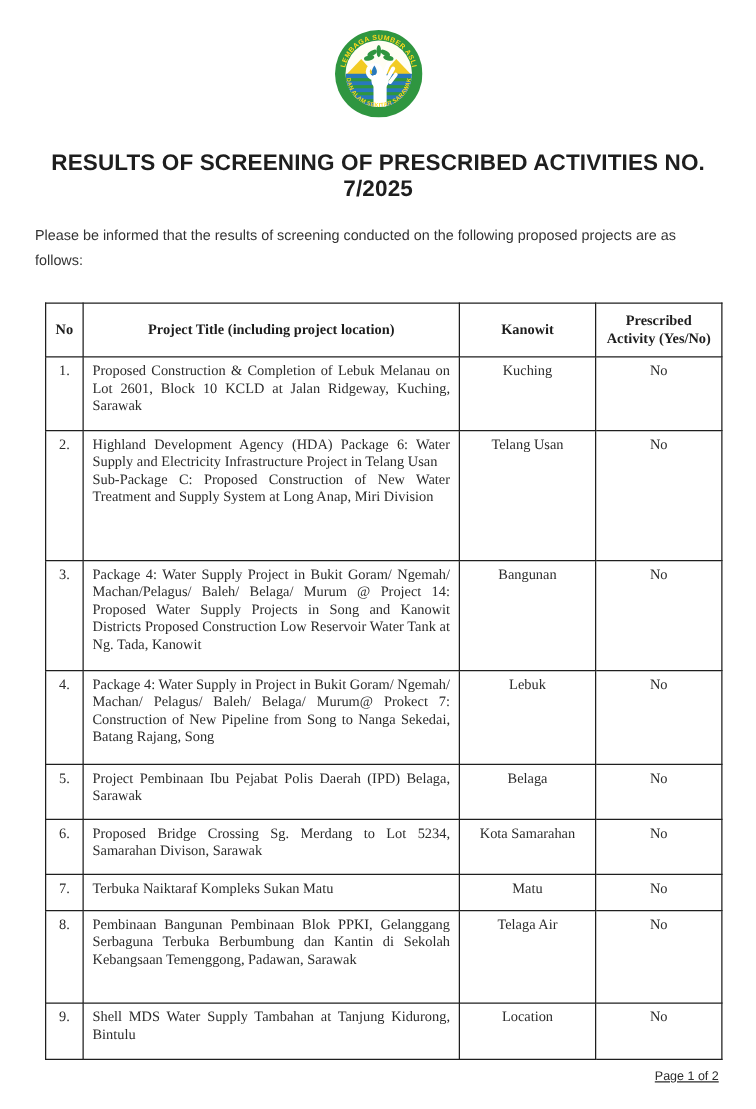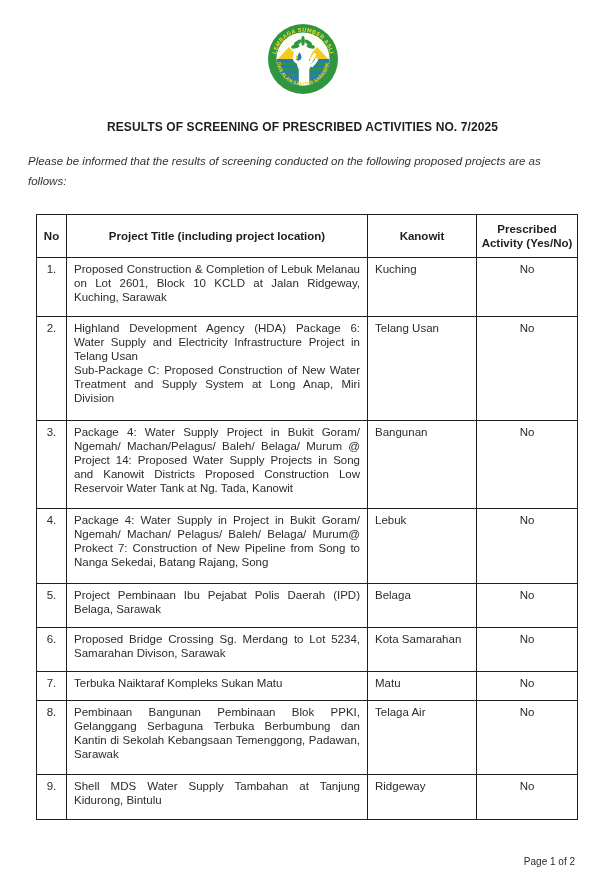--- a/index.html
+++ b/index.html
@@ -9,37 +9,37 @@
     position: relative;
     font-family: "Liberation Sans", sans-serif;
     color: #262626;
     overflow: hidden;
   }
   .logo-wrap { width: 70px; height: 70px; margin: 24px auto 0; }
   .logo-wrap svg { display: block; width: 70px; height: 70px; }
   .doc-title {
     margin: 26px 15px 0;
     text-align: center;
-    font-size: 12px;
+    font-size: 18px;
     font-weight: 700;
     color: #1e1e1e;
     letter-spacing: 0.1px;
   }
   .intro {
     margin: 17px 28px 0 28px;
     font-size: 11.5px;
     line-height: 20px;
     color: #333333;
-    font-style: italic;
   }
   table.screening {
     border-collapse: collapse;
     table-layout: fixed;
     width: 541px;
     margin: 23px 0 0 36px;
+    font-family: Liberation Serif, serif;
   }
   .screening th, .screening td { border: 1px solid #1f1f1f; }
   .screening th {
     font-size: 11.5px;
     font-weight: 700;
     text-align: center;
     vertical-align: middle;
     padding: 3px 4px;
     line-height: 14px;
     color: #1e1e1e;
@@ -47,37 +47,38 @@
   .screening thead tr { height: 43px; }
   .screening td {
     font-size: 11.5px;
     line-height: 14px;
     vertical-align: top;
     padding: 4px 7px;
     color: #2b2b2b;
   }
   .c-no   { text-align: center; padding-left: 2px; padding-right: 2px; }
   .c-title{ text-align: justify; white-space: pre-line; }
-  .c-loc  { }
+  .c-loc  { text-align: center; }
   .c-pa   { text-align: center; }
   tbody tr:nth-child(1) { height: 59px; }
   tbody tr:nth-child(2) { height: 104px; }
   tbody tr:nth-child(3) { height: 88px; }
   tbody tr:nth-child(4) { height: 75px; }
   tbody tr:nth-child(5) { height: 44px; }
   tbody tr:nth-child(6) { height: 44px; }
   tbody tr:nth-child(7) { height: 29px; }
   tbody tr:nth-child(8) { height: 74px; }
   tbody tr:nth-child(9) { height: 45px; }
   .page-footer {
     position: absolute;
     right: 30px;
     bottom: 20px;
     font-size: 10px;
     color: #2b2b2b;
+    text-decoration: underline;
   }
 </style>
 </head>
 <body>
 
 <div class="logo-wrap">
   <svg viewBox="0 0 100 100" aria-hidden="true">
     <defs>
       <clipPath id="innerClip">
           <circle cx="50" cy="50" r="38"></circle>
@@ -194,19 +195,19 @@
   <tr>
     <td class="c-no">8.</td>
     <td class="c-title">Pembinaan Bangunan Pembinaan Blok PPKI, Gelanggang Serbaguna Terbuka Berbumbung dan Kantin di Sekolah Kebangsaan Temenggong, Padawan, Sarawak</td>
     <td class="c-loc">Telaga Air</td>
     <td class="c-pa">No</td>
   </tr>
 
   <tr>
     <td class="c-no">9.</td>
     <td class="c-title">Shell MDS Water Supply Tambahan at Tanjung Kidurong, Bintulu</td>
-    <td class="c-loc">Ridgeway</td>
+    <td class="c-loc">Location</td>
     <td class="c-pa">No</td>
   </tr>
 </tbody>
 </table>
 
 <div class="page-footer">Page 1 of 2</div>
 
 </body></html>

